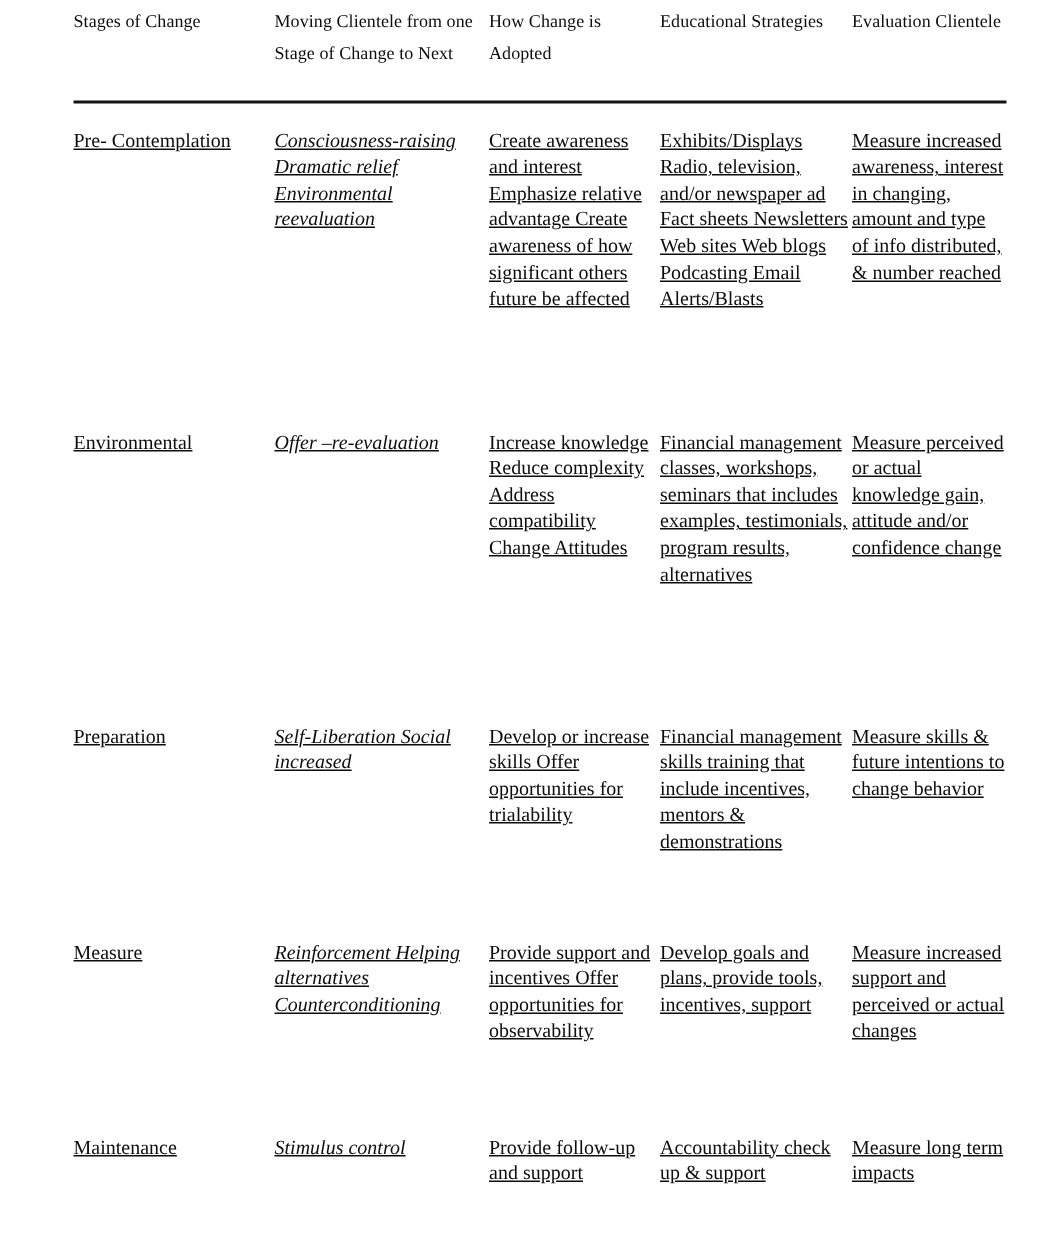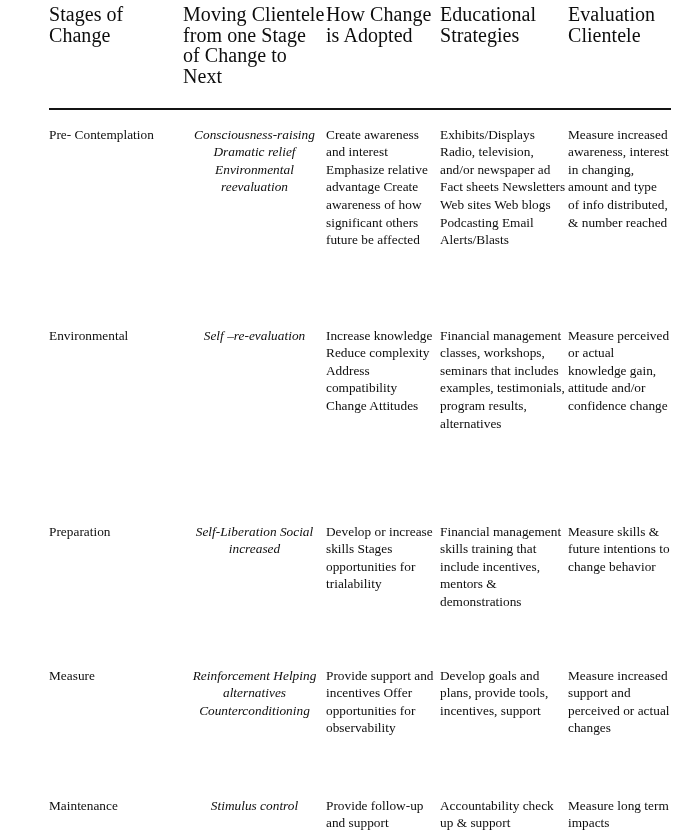--- a/index.html
+++ b/index.html
@@ -41,21 +41,21 @@
 
   table.matrix th,
   table.matrix td {
     vertical-align: top;
     text-align: left;
     padding: 0;
     font-weight: normal;
   }
 
   .head-cell {
-    font-size: 20px;
+    font-size: 12px;
     line-height: 20.5px;
     font-weight: 400;
     padding-right: 9px;
     padding-bottom: 4px;
     letter-spacing: 0.05px;
   }
 
   
   tr.rule-row td {
     height: 0;
@@ -67,29 +67,29 @@
     width: 100%;
     margin-top: 22px;
     margin-bottom: 0;
   }
 
   .body-cell {
     font-size: 13.3px;
     line-height: 17.6px;
     padding-right: 10px;
     letter-spacing: 0.02px;
+    text-decoration: underline;
   }
 
   .body-cell.stage {
     white-space: nowrap;
   }
 
   .body-cell.process {
     font-style: italic;
-    text-align: center;
   }
 
   
   tr.data-row.r1 td { padding-top: 16px; height: 201px; }
   tr.data-row.r2 td { padding-top: 0;   height: 196px; }
   tr.data-row.r3 td { padding-top: 0;   height: 144px; }
   tr.data-row.r4 td { padding-top: 0;   height: 130px; }
   tr.data-row.r5 td { padding-top: 0;   height: 60px; }
 </style>
 </head>
@@ -126,30 +126,30 @@
       <tr class="data-row r1">
         <td class="body-cell stage">Pre- Contemplation</td>
         <td class="body-cell process">Consciousness-raising Dramatic relief Environmental reevaluation</td>
         <td class="body-cell">Create awareness and interest Emphasize relative advantage Create awareness of how significant others future be affected</td>
         <td class="body-cell">Exhibits/Displays Radio, television, and/or newspaper ad Fact sheets Newsletters Web sites Web blogs Podcasting Email Alerts/Blasts</td>
         <td class="body-cell">Measure increased awareness, interest in changing, amount and type of info distributed, &amp; number reached</td>
       </tr>
 
       <tr class="data-row r2">
         <td class="body-cell stage">Environmental</td>
-        <td class="body-cell process">Self –re-evaluation</td>
+        <td class="body-cell process">Offer –re-evaluation</td>
         <td class="body-cell">Increase knowledge Reduce complexity Address compatibility Change Attitudes</td>
         <td class="body-cell">Financial management classes, workshops, seminars that includes examples, testimonials, program results, alternatives</td>
         <td class="body-cell">Measure perceived or actual knowledge gain, attitude and/or confidence change</td>
       </tr>
 
       <tr class="data-row r3">
         <td class="body-cell stage">Preparation</td>
         <td class="body-cell process">Self-Liberation Social increased</td>
-        <td class="body-cell">Develop or increase skills Stages opportunities for trialability</td>
+        <td class="body-cell">Develop or increase skills Offer opportunities for trialability</td>
         <td class="body-cell">Financial management skills training that include incentives, mentors &amp; demonstrations</td>
         <td class="body-cell">Measure skills &amp; future intentions to change behavior</td>
       </tr>
 
       <tr class="data-row r4">
         <td class="body-cell stage">Measure</td>
         <td class="body-cell process">Reinforcement Helping alternatives Counterconditioning</td>
         <td class="body-cell">Provide support and incentives Offer opportunities for observability</td>
         <td class="body-cell">Develop goals and plans, provide tools, incentives, support</td>
         <td class="body-cell">Measure increased support and perceived or actual changes</td>

